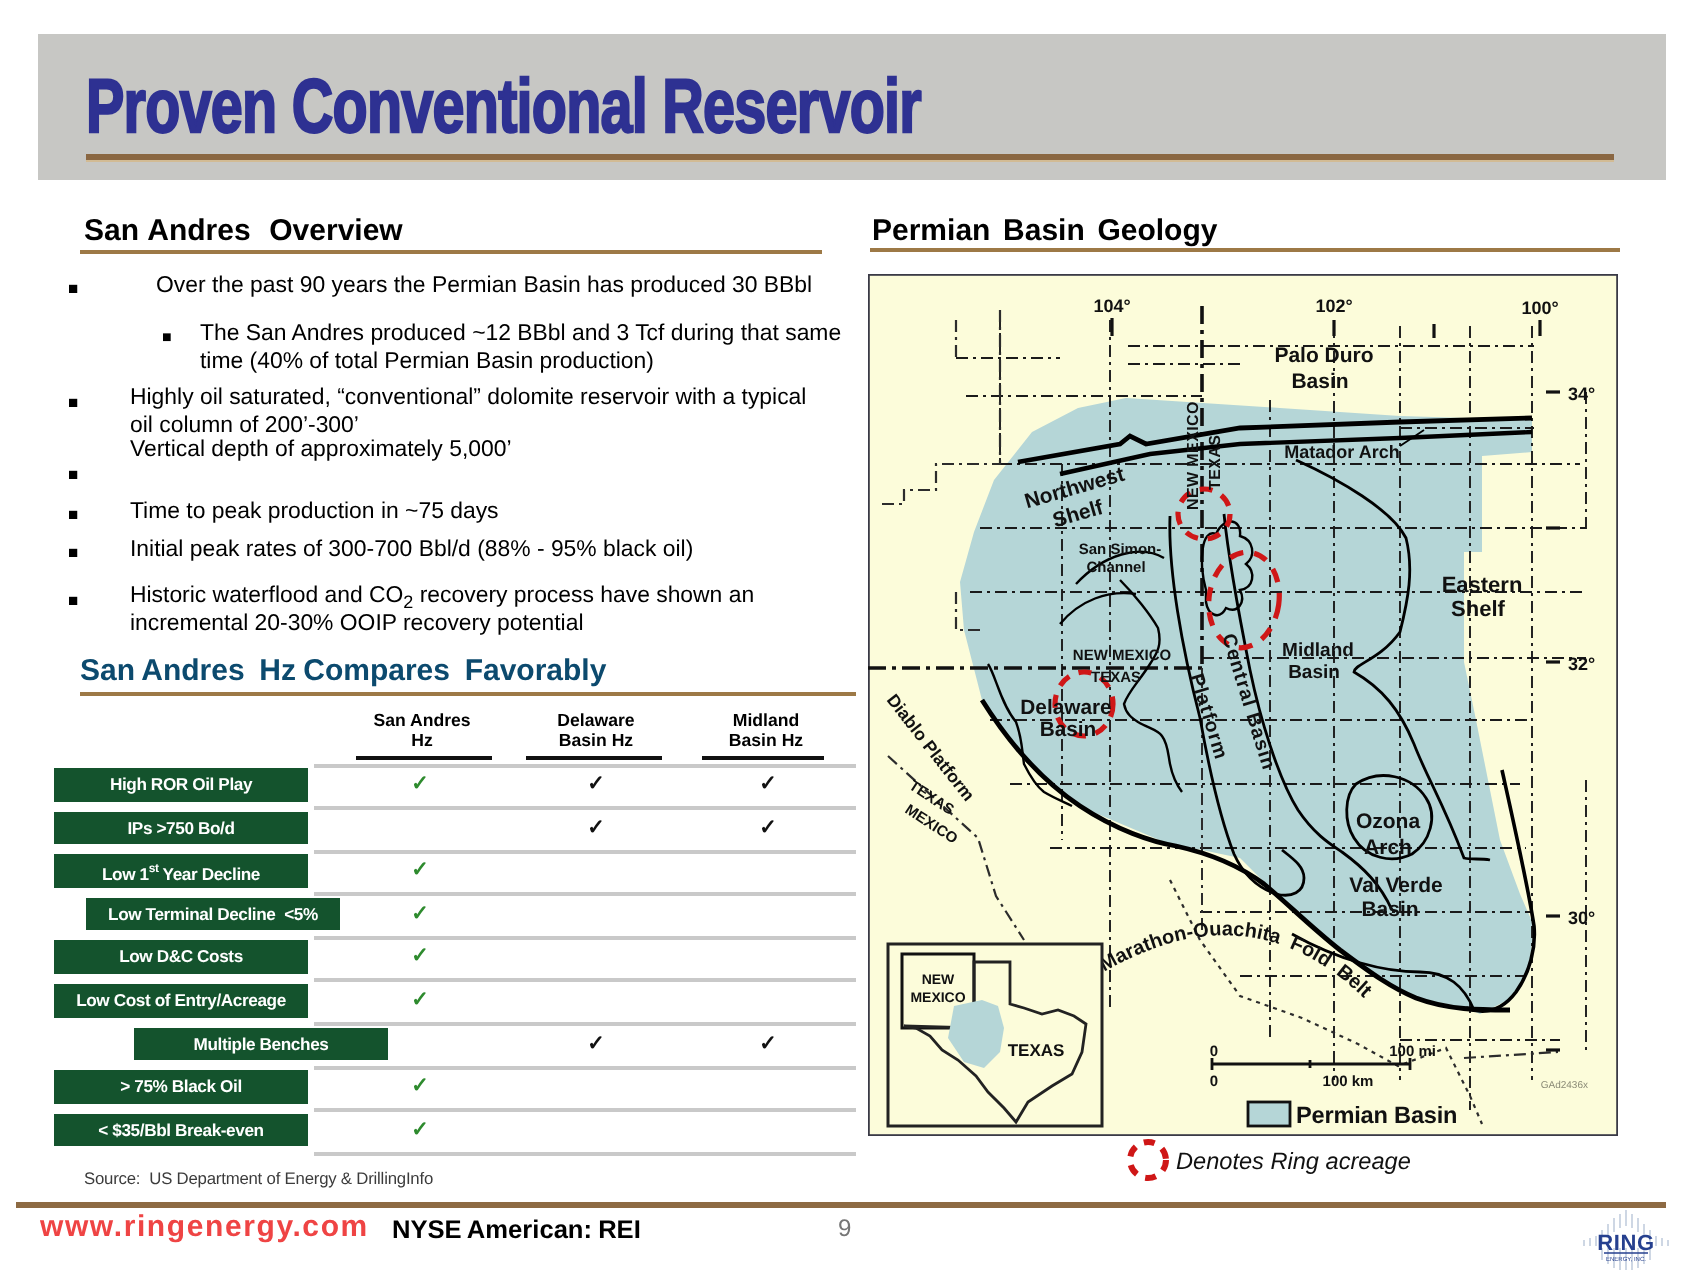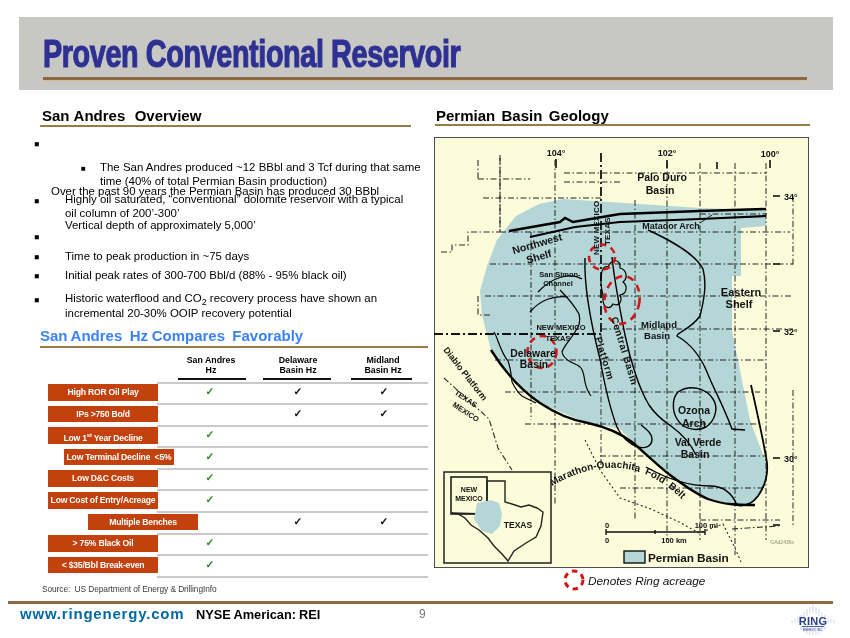--- a/index.html
+++ b/index.html
@@ -1,19 +1,19 @@
 <!DOCTYPE html>
 <html><head>
 <meta charset="utf-8">
 <style>
   html,body{margin:0;padding:0;}
   body{width:850px;height:638px;position:relative;background:#ffffff;
        font-family:"Liberation Sans",sans-serif;overflow:hidden;}
   .abs{position:absolute;}
-  .row{left:48px;width:110px;height:16.5px;background:#c2410c;color:#fff;
+  .row{left:27px;width:127px;height:16.5px;background:#14532d;color:#fff;
        font-size:8.6px;font-weight:bold;text-align:center;line-height:16.5px;letter-spacing:-0.2px;}
   .ckg{color:#2e8b2e;font-size:10.5px;font-weight:bold;width:14px;text-align:center;}
   .ckb{color:#111;font-size:10.5px;font-weight:bold;width:14px;text-align:center;}
   .bm{font-size:8.5px;line-height:10px;}
 </style>
 </head>
 <body>
 
 <div class="abs" style="left:19px;top:17px;width:814px;height:73px;background:#c7c7c4;"></div>
 
@@ -23,42 +23,42 @@
 
 <div class="abs" style="left:43px;top:77px;width:764px;height:2.5px;background:#8a6742;border-bottom:1px solid #d2bb94;"></div>
 
 <div class="abs" style="left:42px;top:107px;font-size:15px;font-weight:bold;color:#000;word-spacing:0.5px;">San Andres&nbsp; Overview</div>
 
 <div class="abs" style="left:40px;top:125px;width:371px;height:2px;background:#9d7946;"></div>
 
 <div class="abs" style="left:0;top:0;font-size:11.45px;color:#000;word-spacing:0px;line-height:13.8px;">
 
   <span class="abs bm" style="left:34px;top:139px;">■</span>
-  <div class="abs" style="left:51px;top:136.5px;white-space:nowrap;margin-top:48px;">Over the past 90 years the Permian Basin has produced 30 BBbl</div>
+  <div class="abs" style="left:78px;top:136.5px;white-space:nowrap;">Over the past 90 years the Permian Basin has produced 30 BBbl</div>
 
   <span class="abs bm" style="left:81px;top:164px;font-size:8px;">■</span>
   <div class="abs" style="left:100px;top:161px;white-space:nowrap;">The San Andres produced ~12 BBbl and 3 Tcf during that same<br>time (40% of total Permian Basin production)</div>
 
   <span class="abs bm" style="left:34px;top:196px;">■</span>
   <div class="abs" style="left:65px;top:193px;white-space:nowrap;">Highly oil saturated, “conventional” dolomite reservoir with a typical<br>oil column of 200’-300’</div>
 
   <span class="abs bm" style="left:34px;top:232px;">■</span>
   <div class="abs" style="left:65px;top:219px;white-space:nowrap;">Vertical depth of approximately 5,000’</div>
 
   <span class="abs bm" style="left:34px;top:252px;">■</span>
   <div class="abs" style="left:65px;top:249.5px;white-space:nowrap;">Time to peak production in ~75 days</div>
 
   <span class="abs bm" style="left:34px;top:271px;">■</span>
   <div class="abs" style="left:65px;top:268.5px;white-space:nowrap;">Initial peak rates of 300-700 Bbl/d (88% - 95% black oil)</div>
 
   <span class="abs bm" style="left:34px;top:295px;">■</span>
   <div class="abs" style="left:65px;top:292px;white-space:nowrap;">Historic waterflood and CO<span style="font-size:9px;position:relative;top:2.5px;">2</span> recovery process have shown an<br>incremental 20-30% OOIP recovery potential</div>
 </div>
 
-<div class="abs" style="left:40px;top:327px;font-size:15px;font-weight:bold;color:#3b82f6;word-spacing:-0.5px;">San Andres&nbsp; Hz Compares&nbsp; Favorably</div>
+<div class="abs" style="left:40px;top:327px;font-size:15px;font-weight:bold;color:#0c4a6e;word-spacing:-0.5px;">San Andres&nbsp; Hz Compares&nbsp; Favorably</div>
 
 <div class="abs" style="left:40px;top:346px;width:388px;height:2px;background:#9d7946;"></div>
 
 <div class="abs" style="left:0;top:352px;">
 
   <div class="abs" style="left:171px;top:3px;width:80px;text-align:center;font-size:8.8px;font-weight:bold;line-height:10px;">San Andres<br>Hz</div>
 
   <div class="abs" style="left:178px;top:26px;width:68px;height:2px;background:#111;"></div>
 
   <div class="abs" style="left:258px;top:3px;width:80px;text-align:center;font-size:8.8px;font-weight:bold;line-height:10px;">Delaware<br>Basin Hz</div>
@@ -112,21 +112,21 @@
 
   <div class="abs ckb" style="left:377px;top:33px;">✓</div>
   <div class="abs ckb" style="left:377px;top:54.6px;">✓</div>
   <div class="abs ckb" style="left:377px;top:162.6px;">✓</div>
 </div>
 
 <div class="abs" style="left:42px;top:584px;font-size:8.4px;color:#3c3c3c;letter-spacing:-0.1px;text-align:center;">Source:&nbsp; US Department of Energy &amp; DrillingInfo</div>
 
 <div class="abs" style="left:8px;top:601px;width:825px;height:2.5px;background:#8d6a43;"></div>
 
-<div class="abs" style="left:20px;top:605px;font-size:15px;font-weight:bold;color:#0369a1;letter-spacing:0.8px;">www.ringenergy.com</div>
+<div class="abs" style="left:20px;top:605px;font-size:15px;font-weight:bold;color:#ef4444;letter-spacing:0.8px;">www.ringenergy.com</div>
 
 <div class="abs" style="left:196px;top:607px;font-size:12.8px;font-weight:bold;color:#000000;word-spacing:-0.5px;">NYSE American: REI</div>
 
 <div class="abs" style="left:419px;top:607px;font-size:12px;color:#767676;">9</div>
 
 <div class="abs" style="left:436px;top:107px;font-size:15px;font-weight:bold;color:#000;word-spacing:-1px;">Permian&nbsp; Basin&nbsp; Geology</div>
 
 <div class="abs" style="left:435px;top:124px;width:375px;height:2px;background:#9d7946;"></div>
 
 <svg class="abs" style="left:434px;top:137px;" width="375" height="431" viewBox="0 0 375 431" font-family="Liberation Sans, sans-serif">

